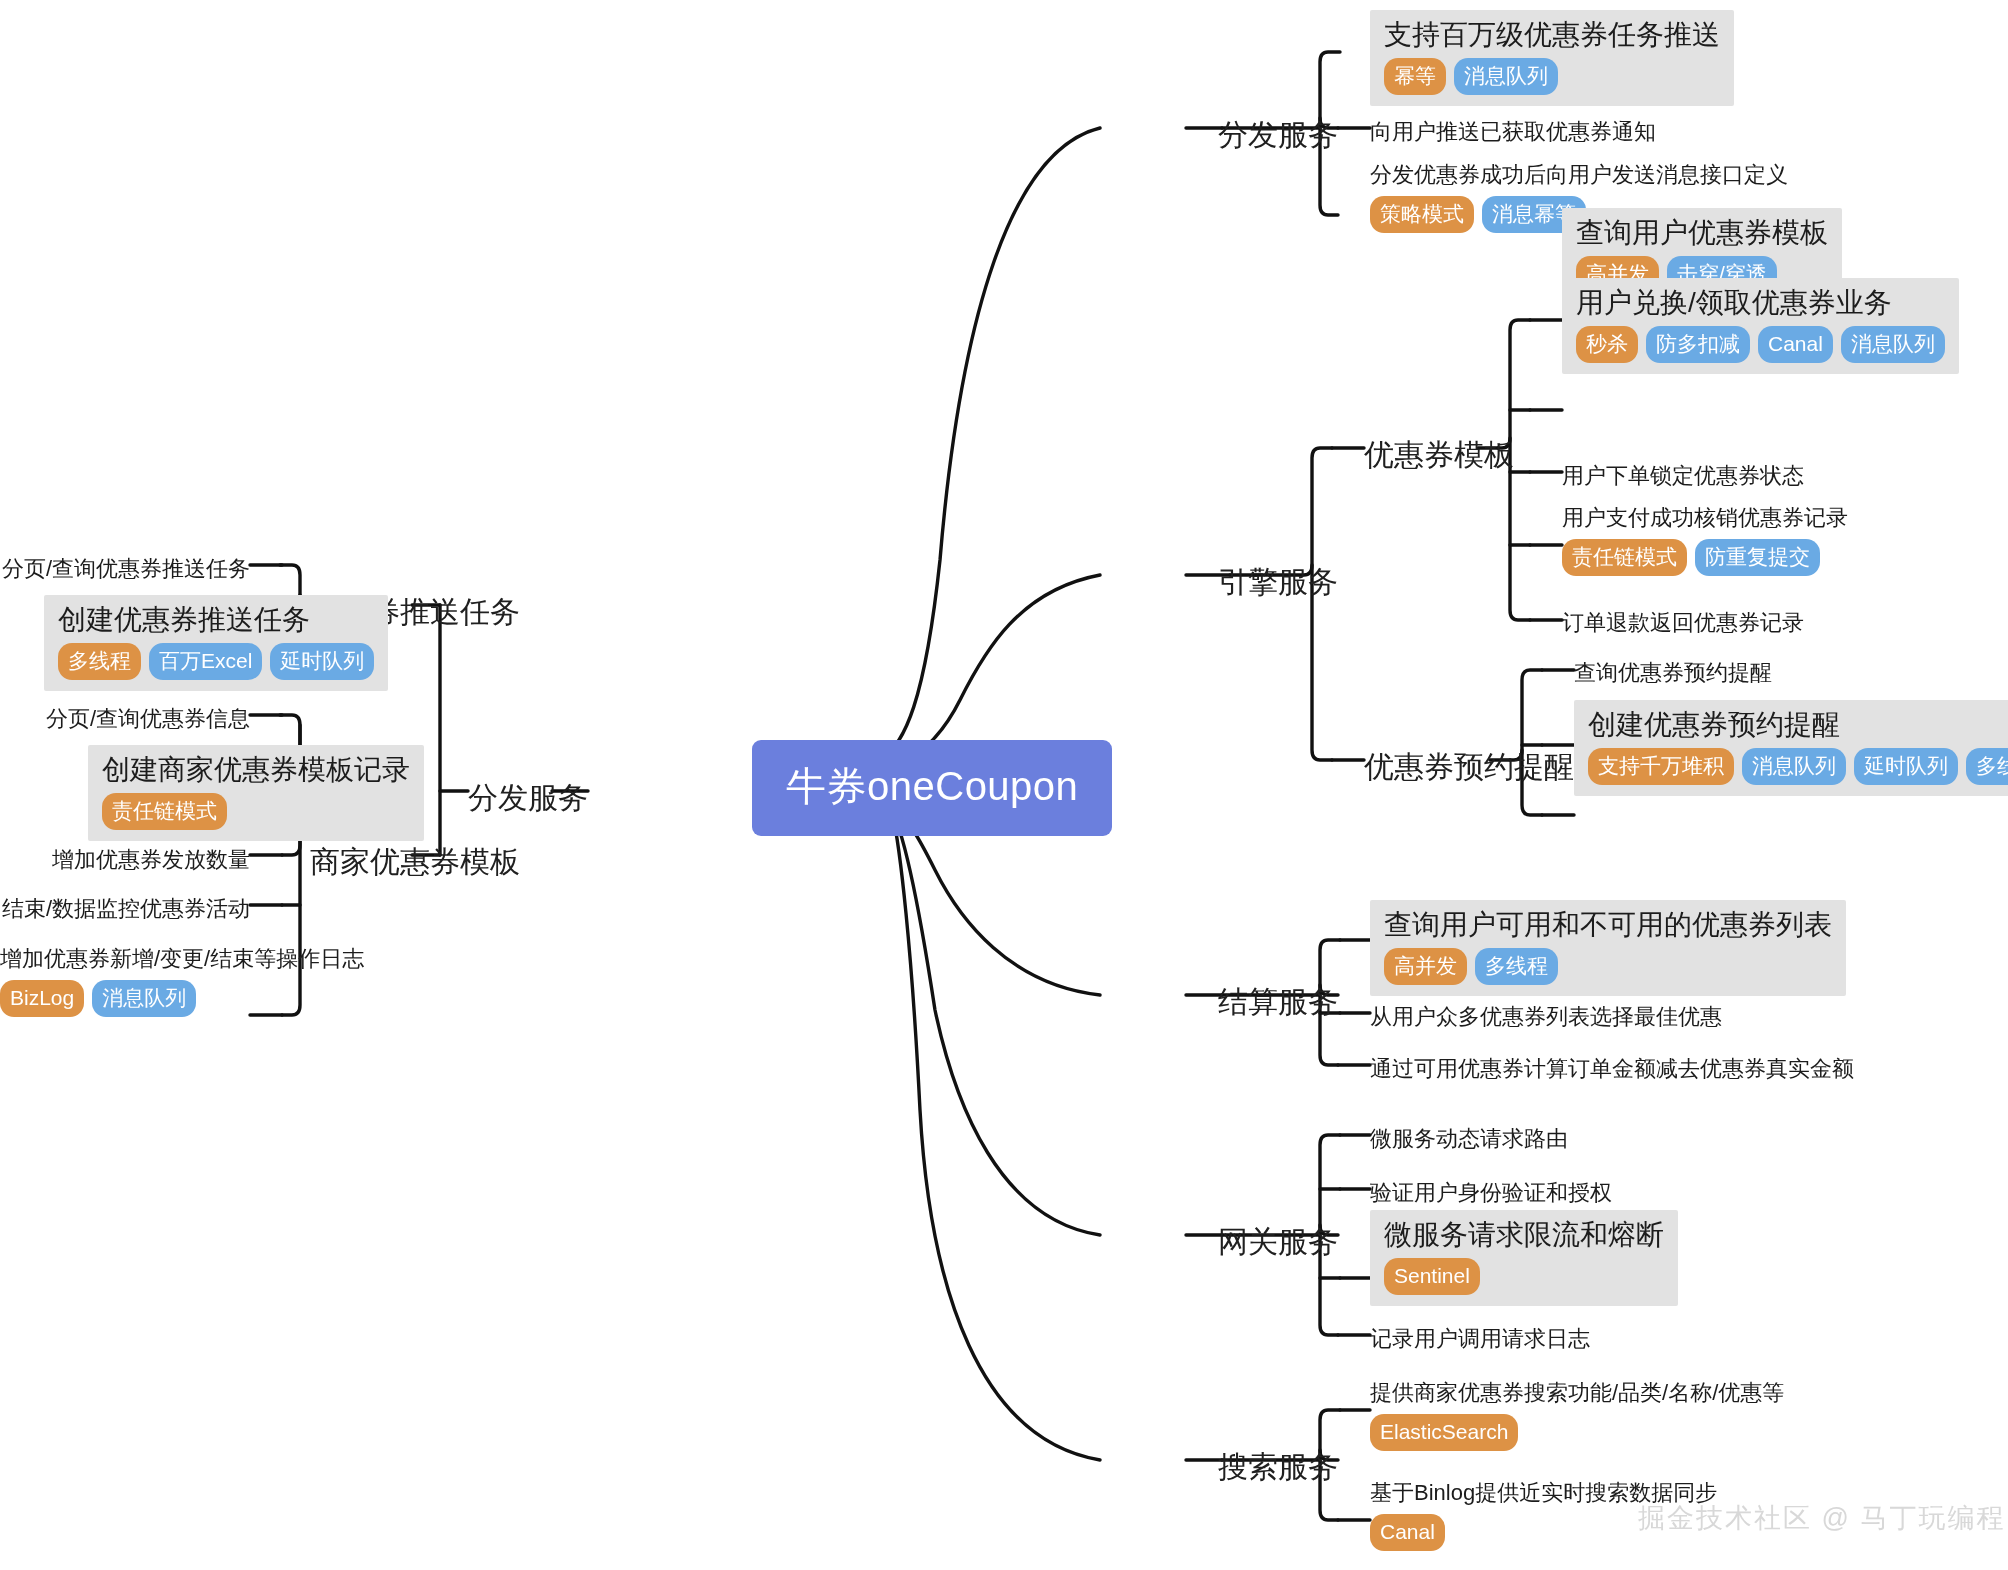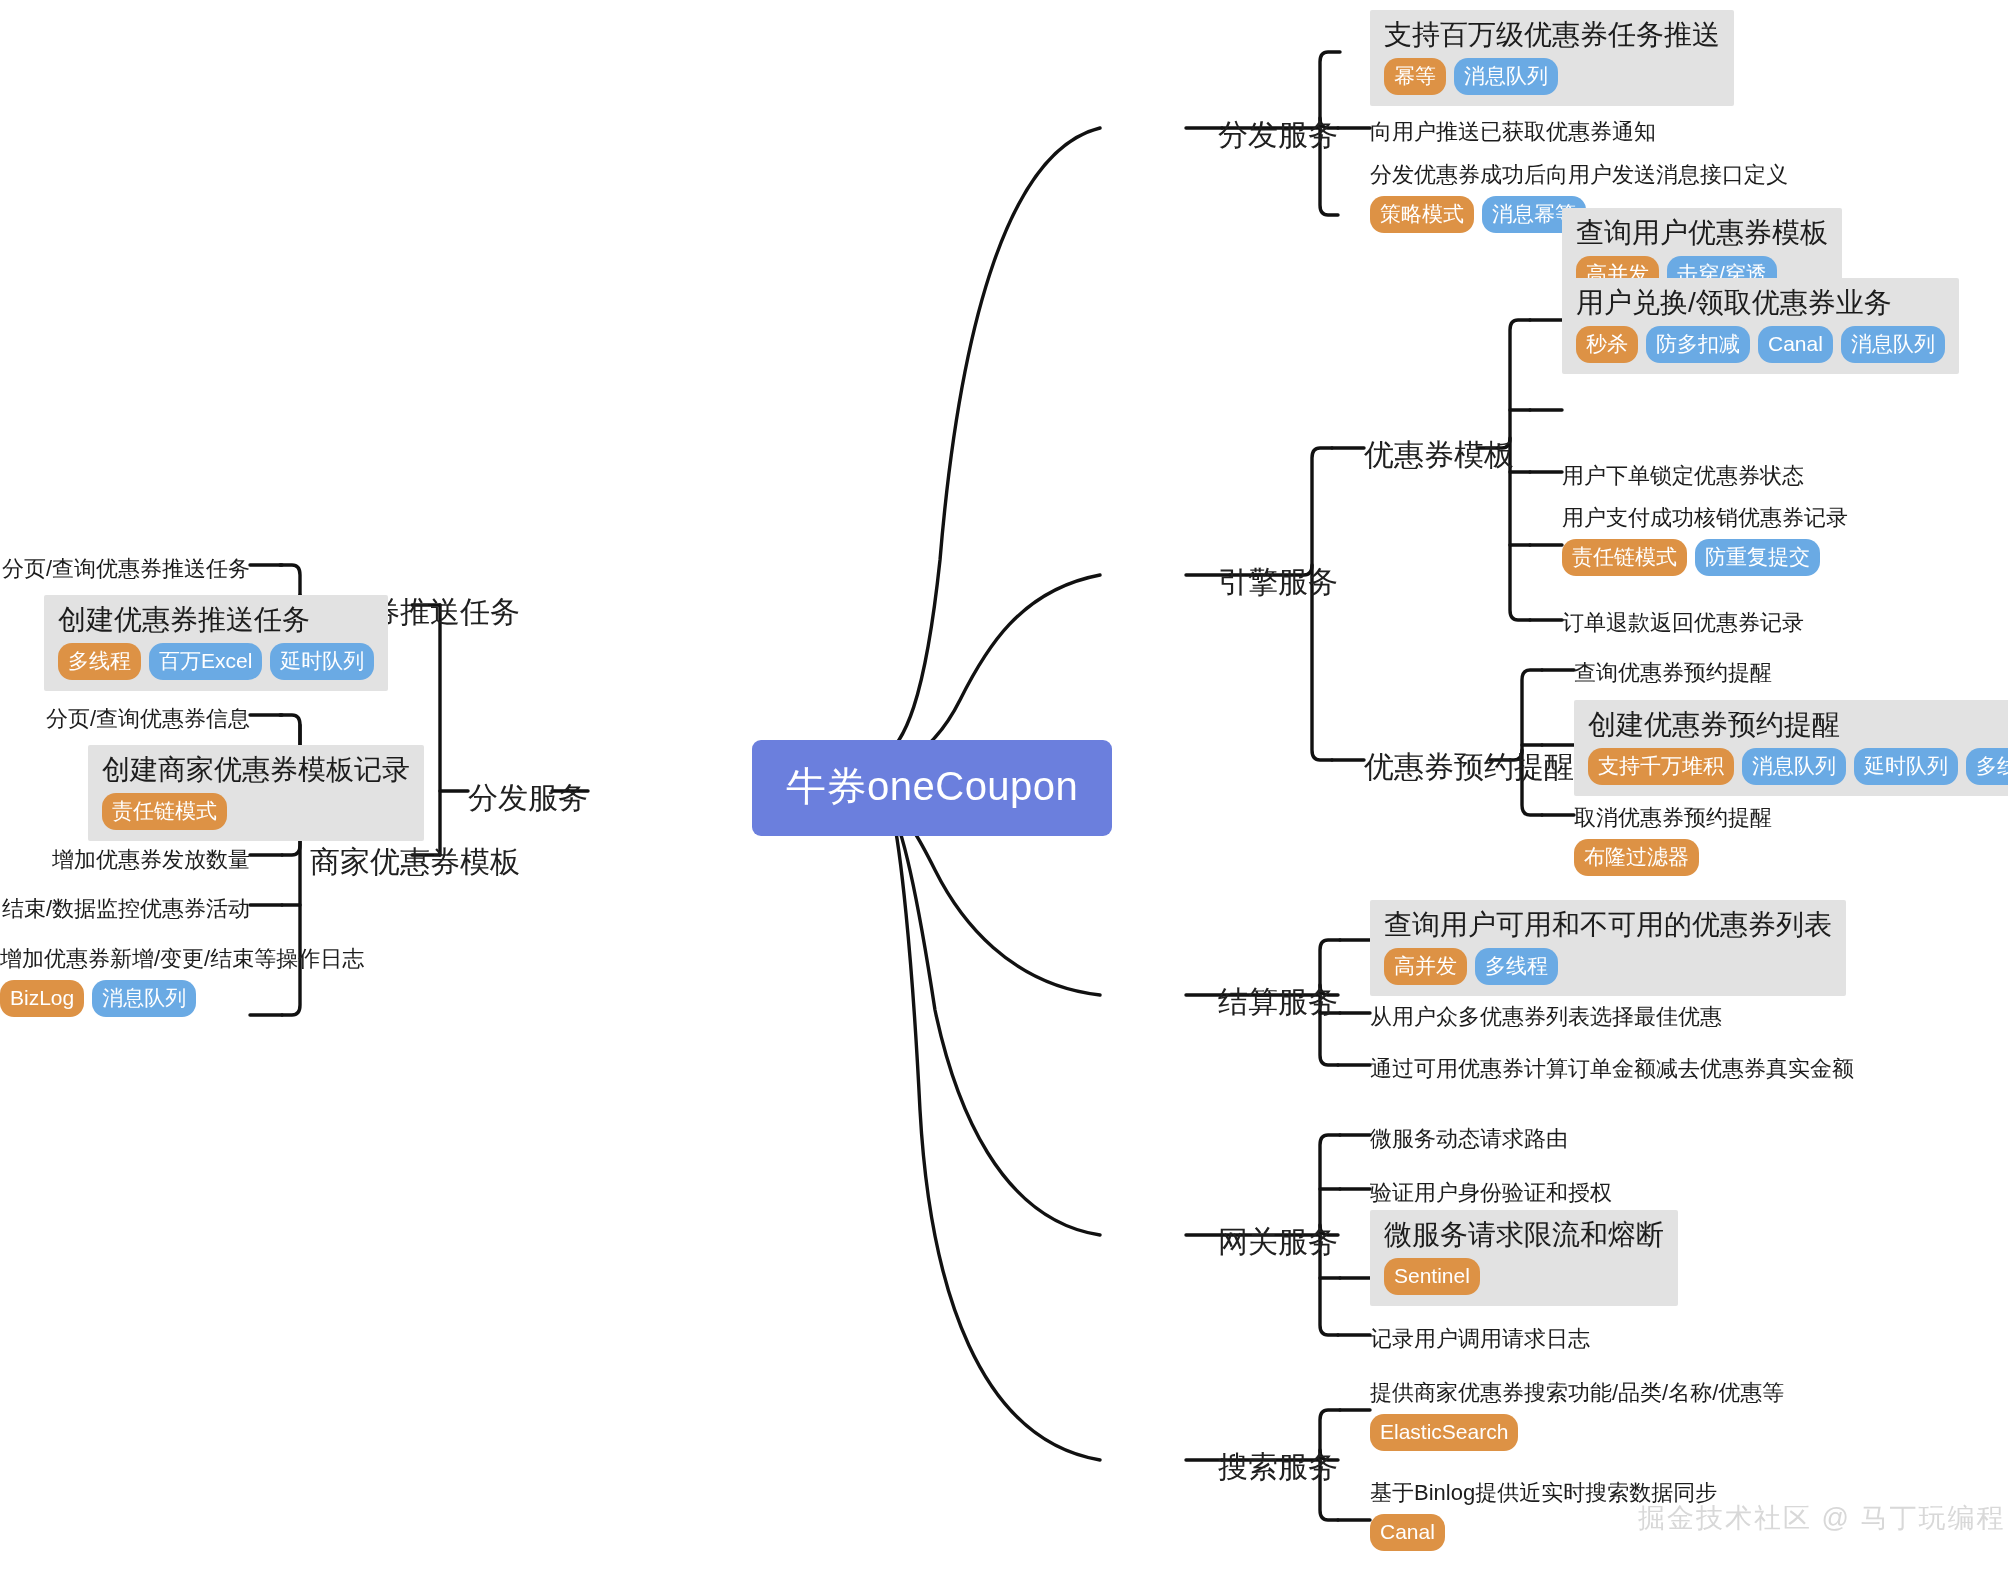--- a/index.html
+++ b/index.html
@@ -259,26 +259,20 @@
       <span class="title">创建优惠券预约提醒</span>
       <div class="tags">
         <span class="tag orange">支持千万堆积</span>
         <span class="tag blue">消息队列</span>
         <span class="tag blue">延时队列</span>
         <span class="tag blue">多线程</span>
       </div>
     </div>
   </div>
 
-  <div class="node" style="left:1574px;top:803px;">
-    <div class="leaf">取消优惠券预约提醒</div>
-    <div class="tags bare">
-      <span class="tag orange">布隆过滤器</span>
-    </div>
-  </div>
 
   <div class="node branch-label" style="left:1218px;top:982px;">结算服务</div>
 
   <div class="node" style="left:1370px;top:900px;">
     <div class="panel">
       <span class="title">查询用户可用和不可用的优惠券列表</span>
       <div class="tags">
         <span class="tag orange">高并发</span>
         <span class="tag blue">多线程</span>
       </div>

